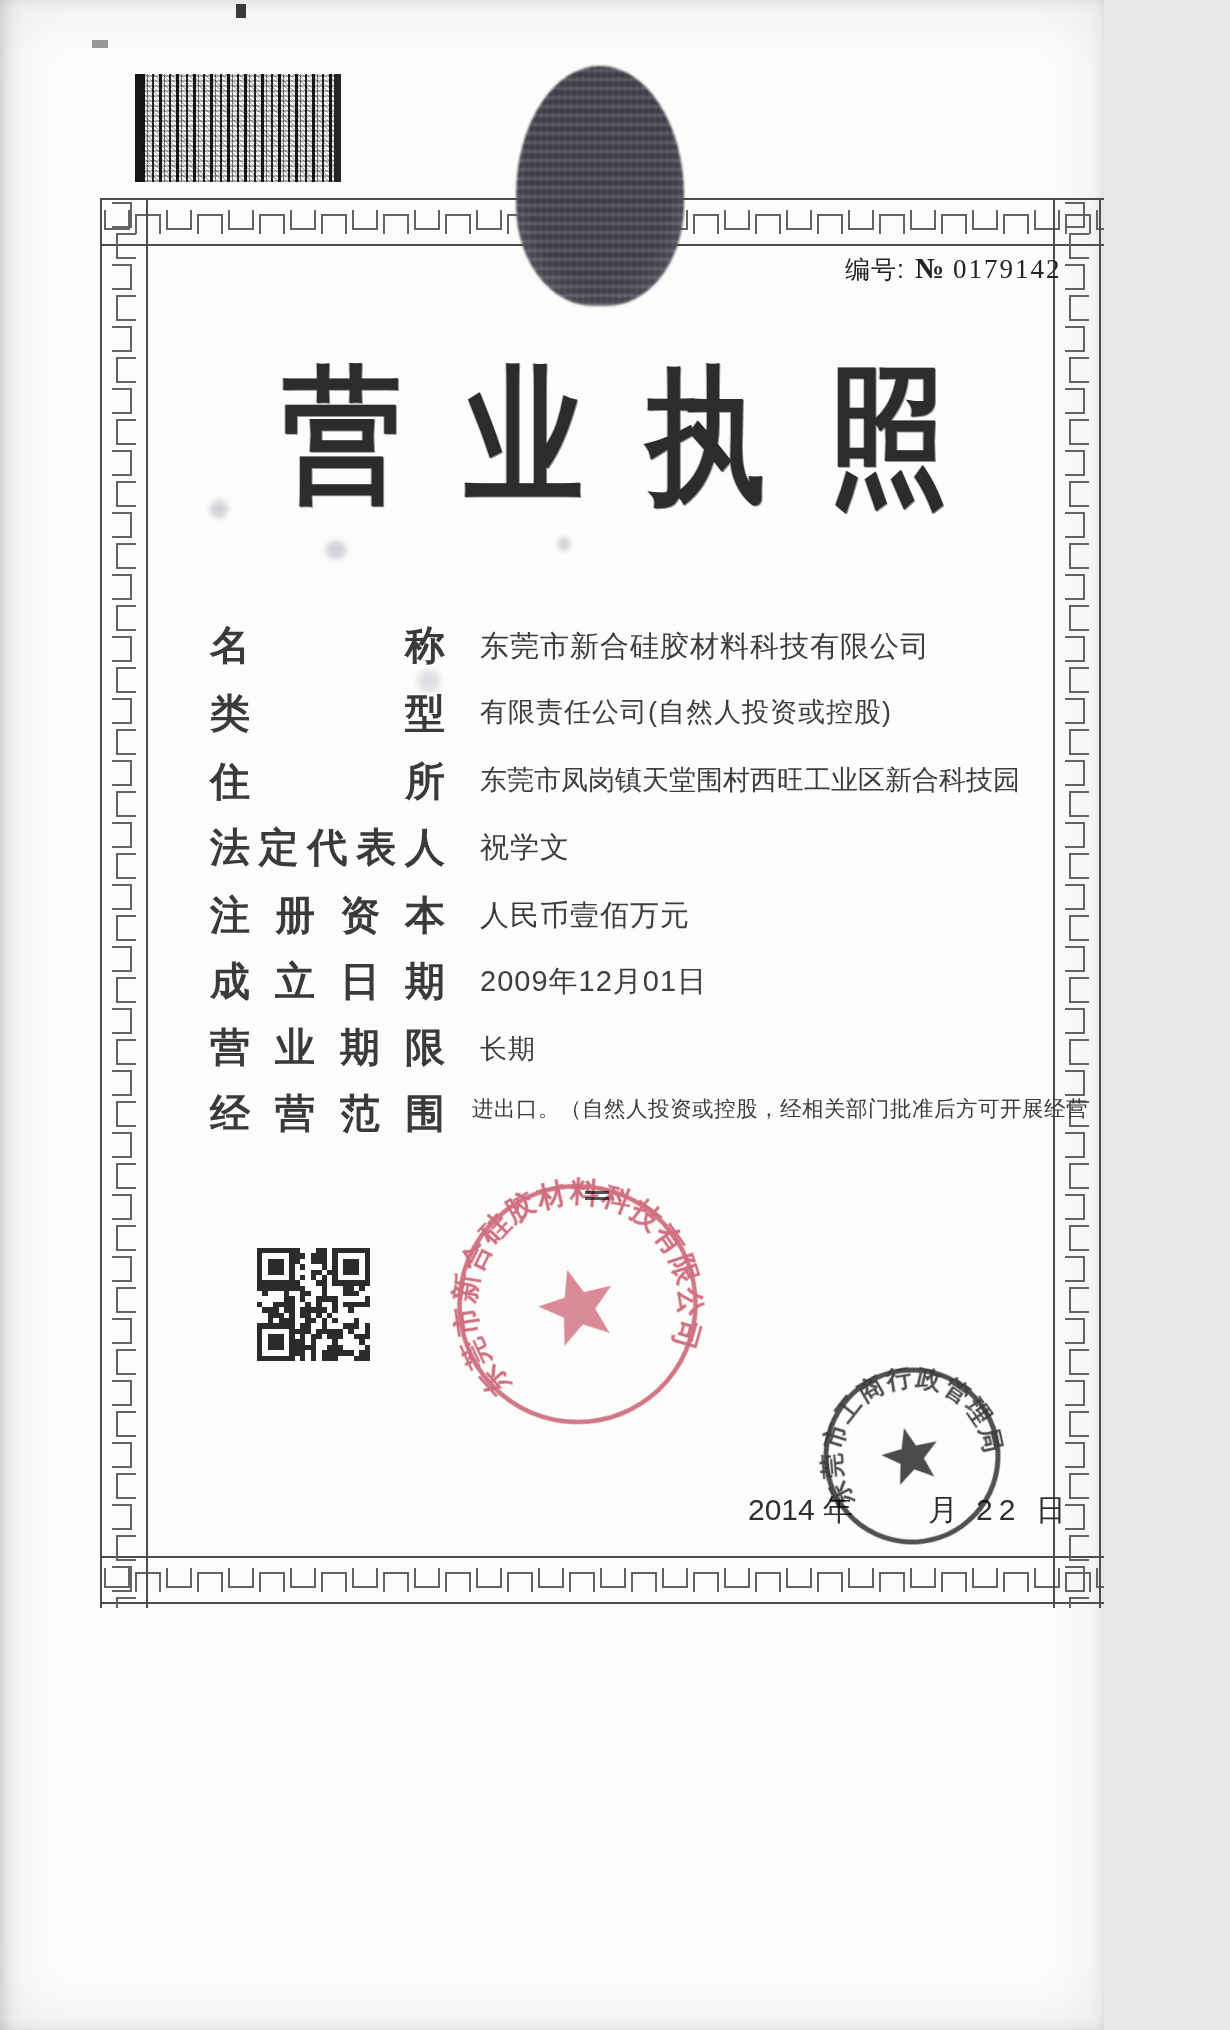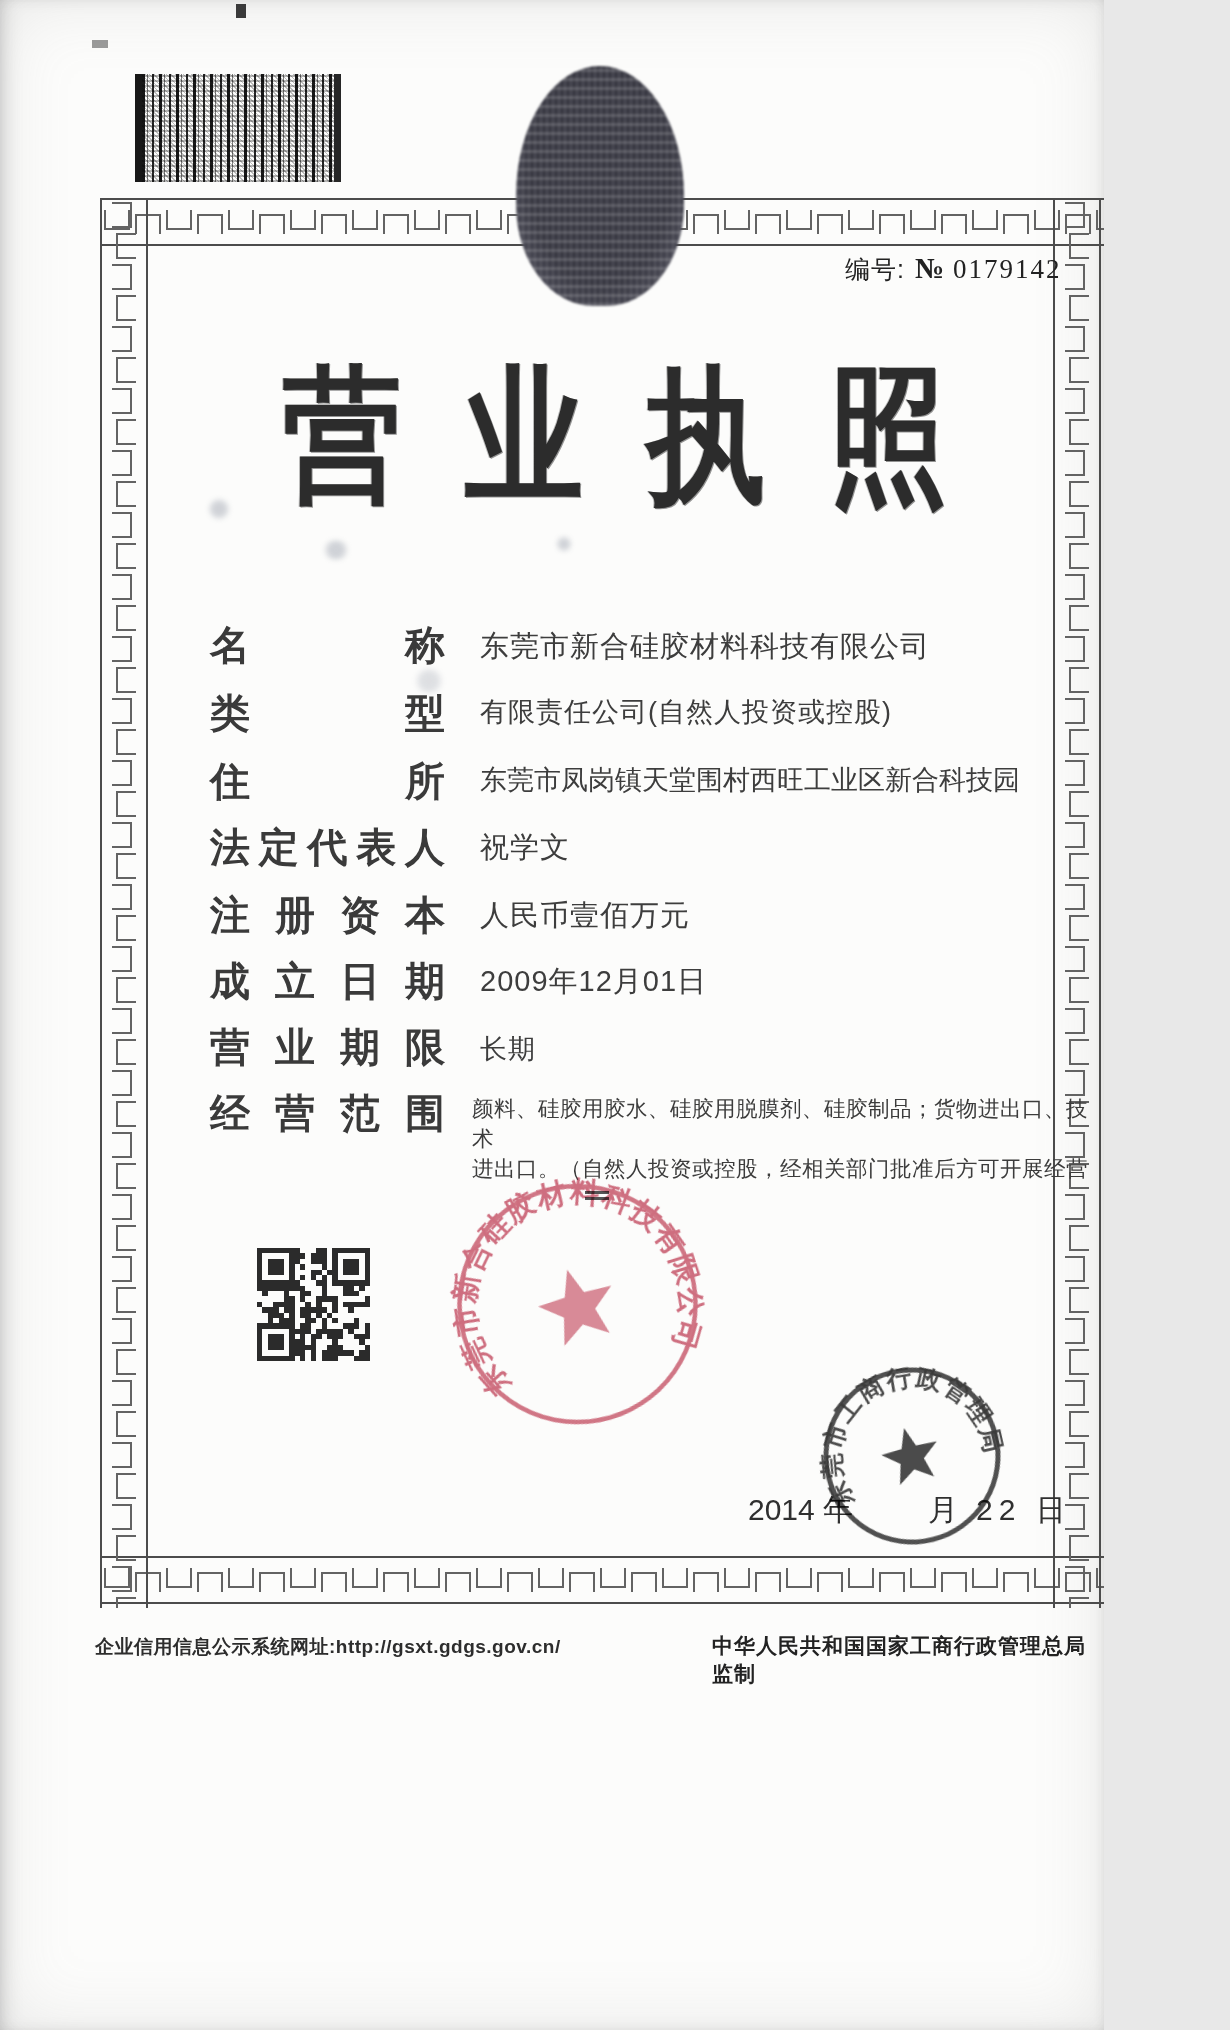--- a/index.html
+++ b/index.html
@@ -303,21 +303,20 @@
     <span class="lab">成立日期</span>
     <span class="val">2009年12月01日</span>
   </div>
   <div class="row row-term">
     <span class="lab">营业期限</span>
     <span class="val">长期</span>
   </div>
   <div class="row row-scope">
     <span class="lab">经营范围</span>
     <div class="scopeblock">
-      <div>颜料、硅胶用胶水、硅胶用脱膜剂、硅胶制品；货物进出口、技术</div>
       <div>进出口。（自然人投资或控股，经相关部门批准后方可开展经营</div>
     </div>
   </div>
   <div class="scope-extra">
       <i></i>
       <i></i>
     </div>
 
   <div class="abs qr" id="qr">
       <div class="qm"></div>
@@ -784,16 +783,14 @@
       <textPath href="#blkArc" startOffset="0">东莞市工商行政管理局</textPath>
     </text>
   </svg>
 
   <div class="abs dateline">
     <span>2014 年</span>
     <span class="dm">月</span>
     <span class="dd">22 日</span>
   </div>
 
-  <div class="abs footer-left">企业信用信息公示系统网址:http://gsxt.gdgs.gov.cn/</div>
-  <div class="abs footer-right">中华人民共和国国家工商行政管理总局监制</div>
 
 </div>
 
 </body></html>

